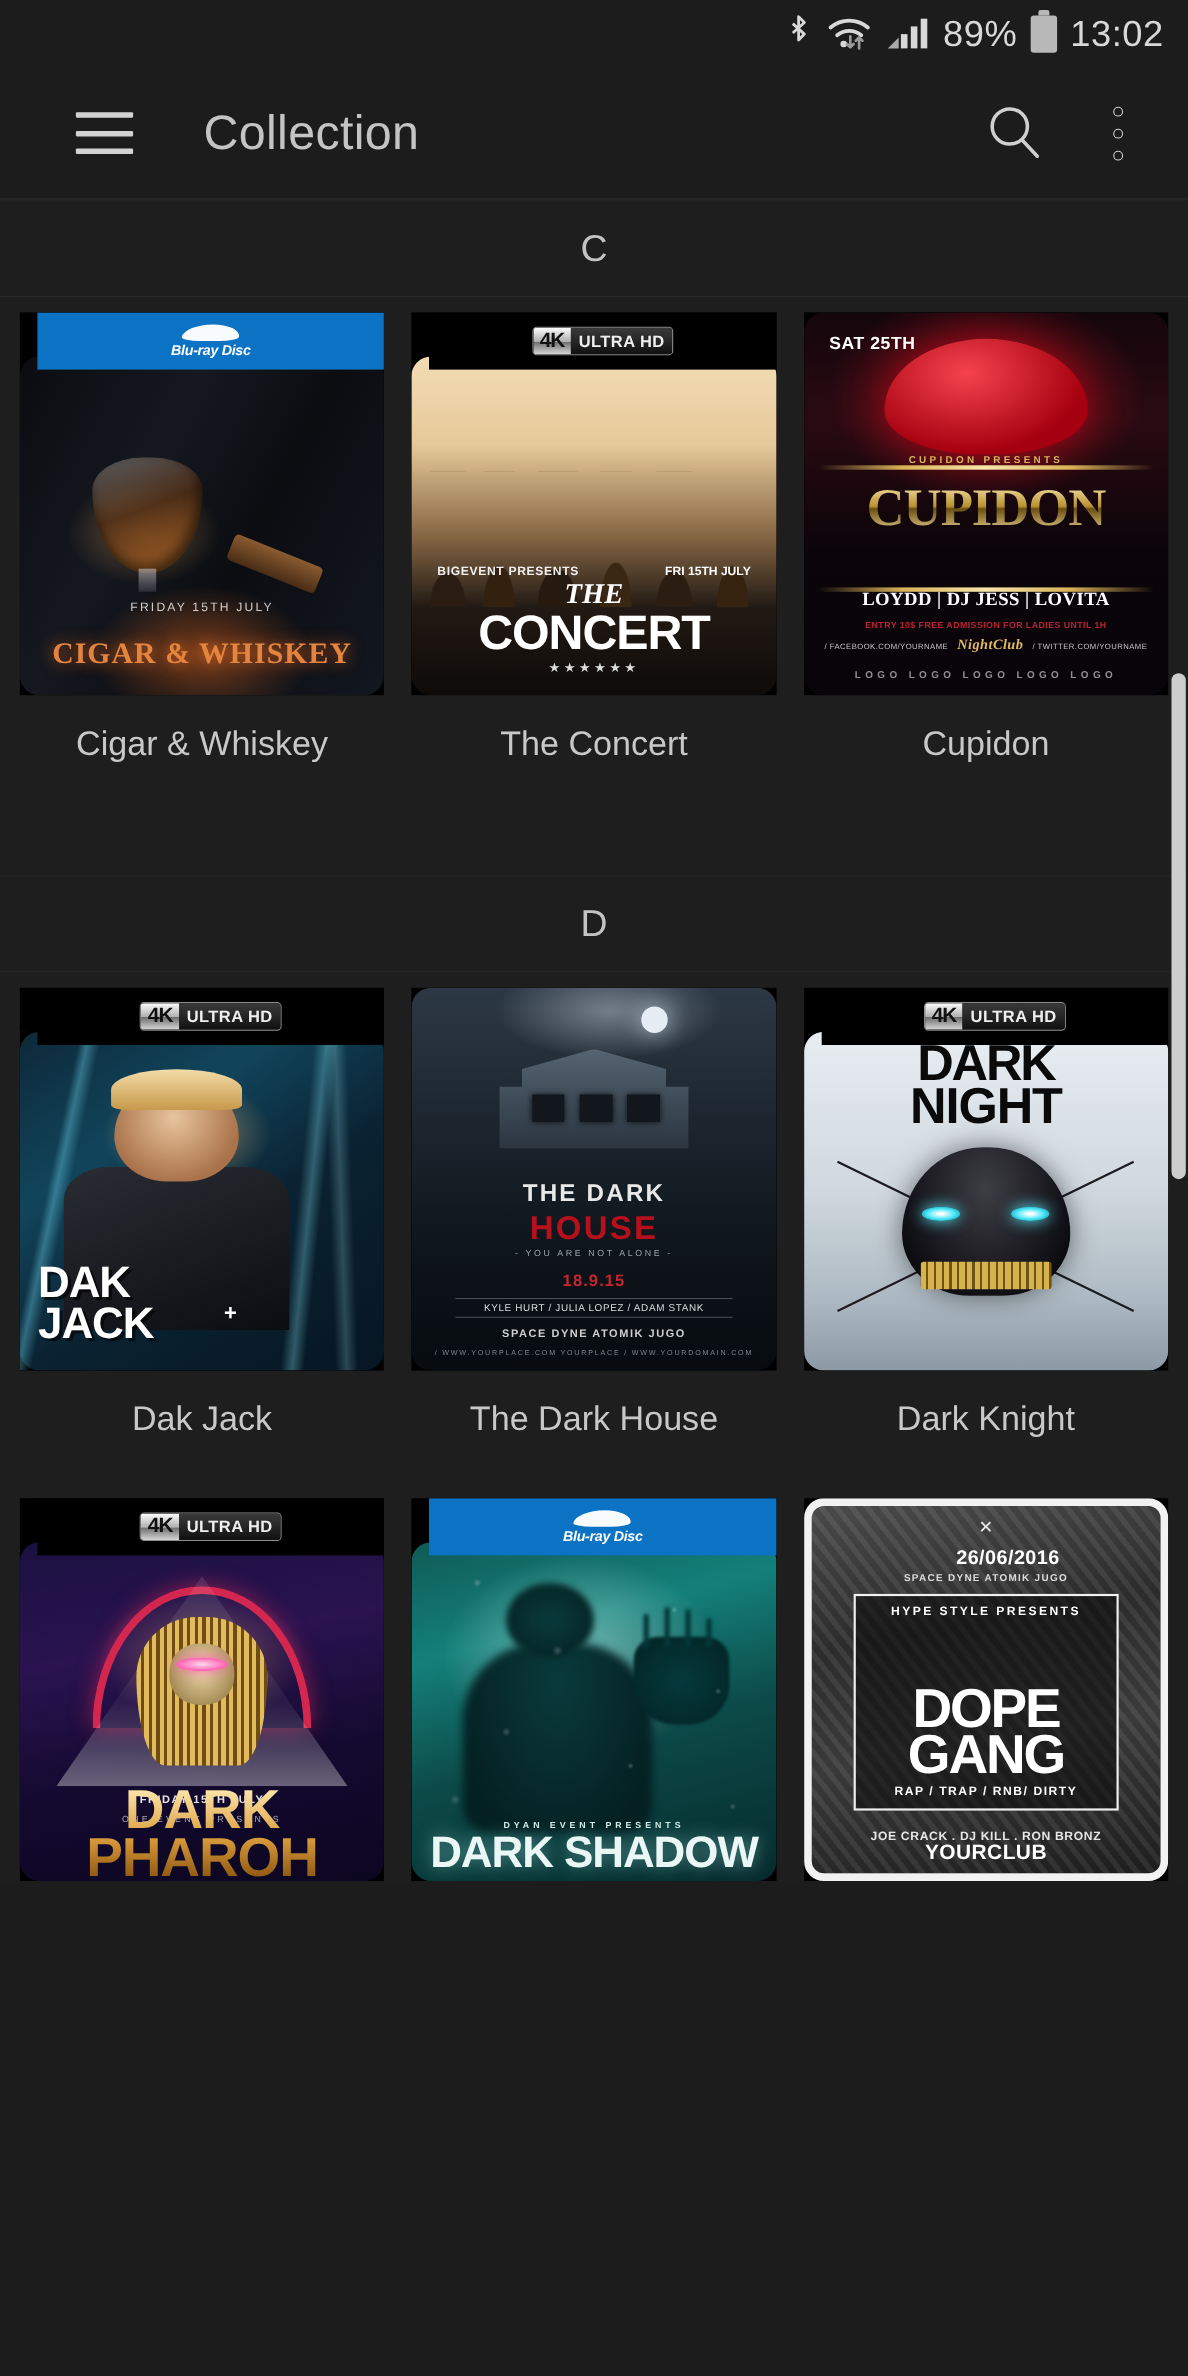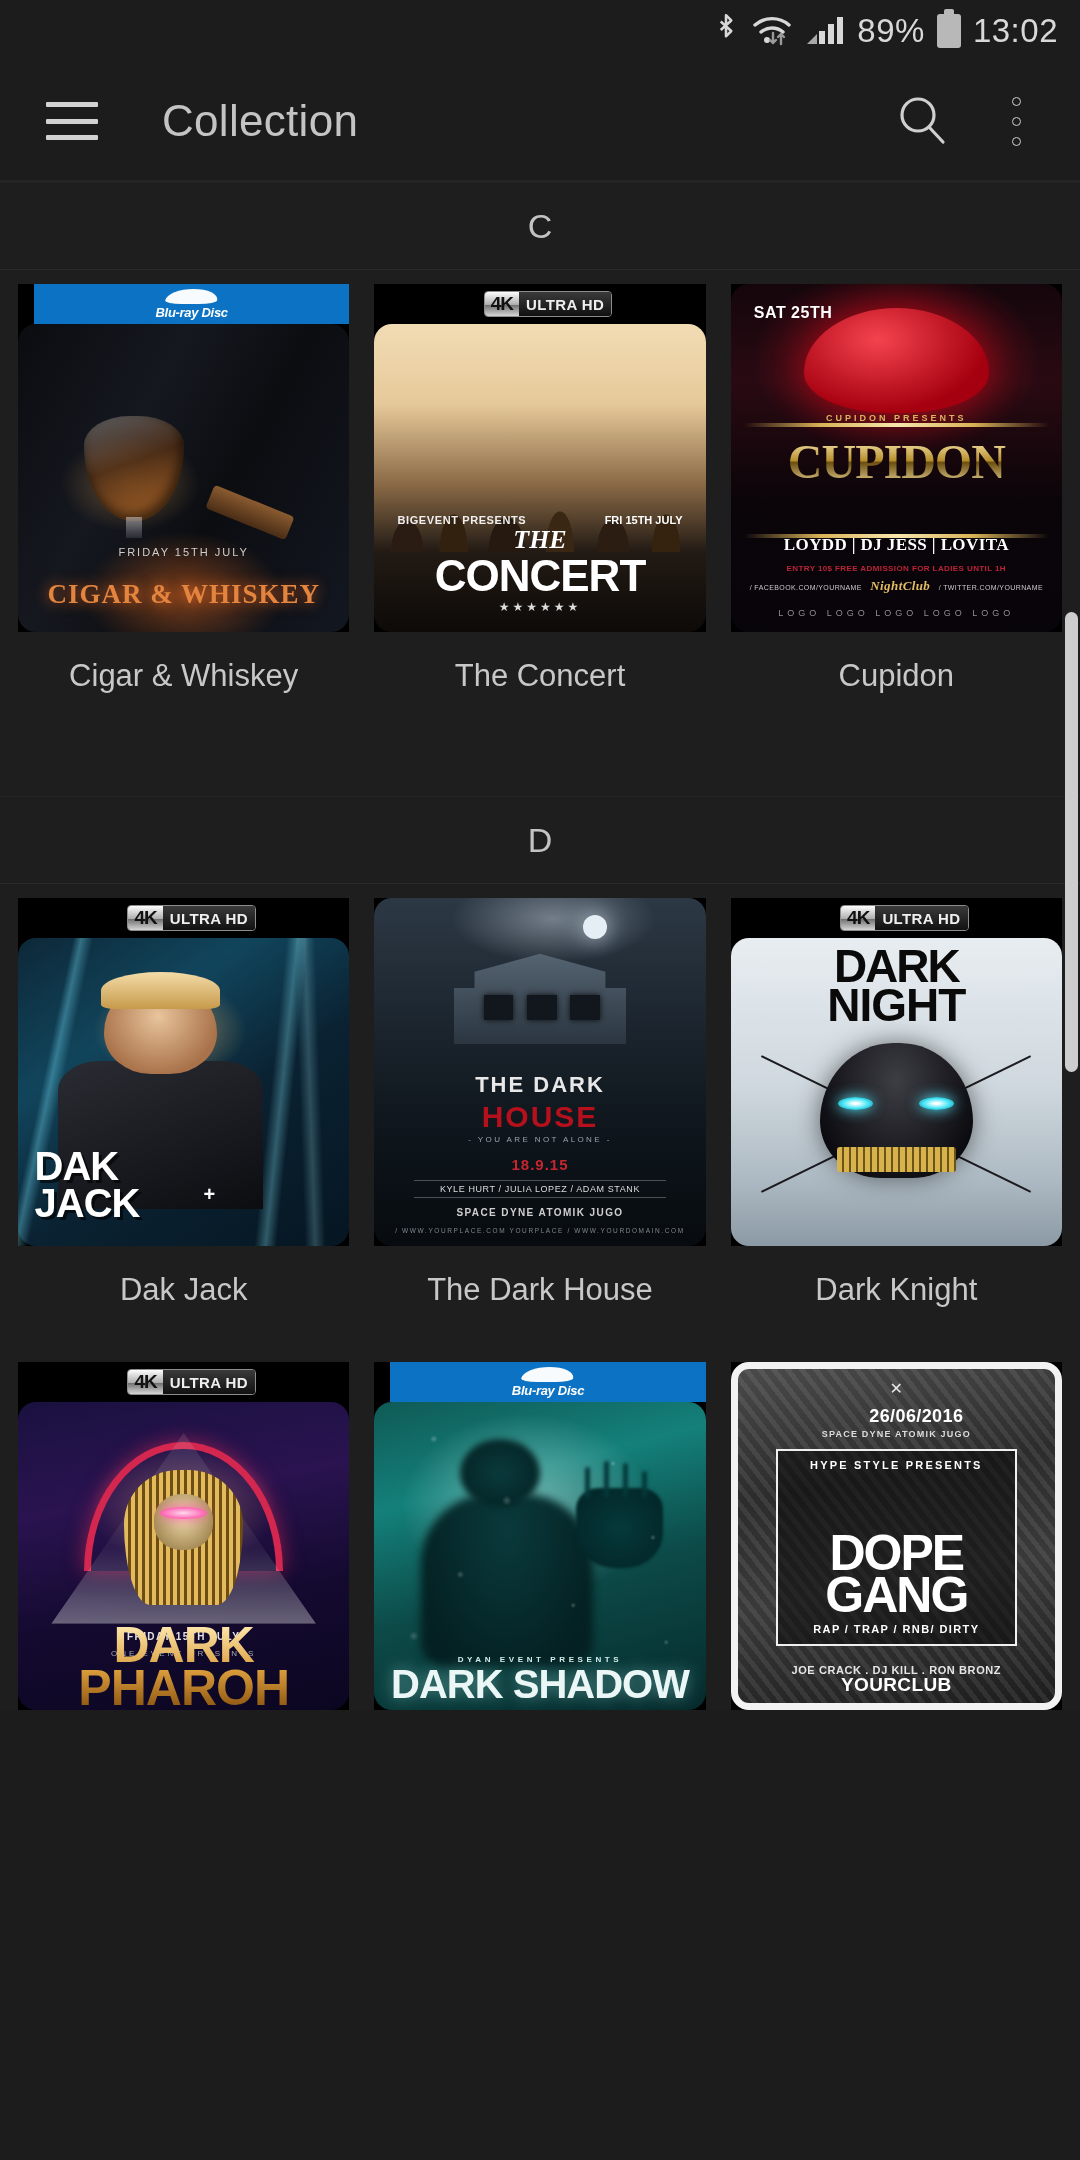--- a/index.html
+++ b/index.html
@@ -24,21 +24,21 @@
     position:relative;
   }
   .sb-batt:before{
     content:""; position:absolute; top:-5px; left:7px;
     width:10px; height:5px; border-radius:2px 2px 0 0; background:#b8b8b8;
   }
 
   
   .appbar{
     height:118px; display:flex; align-items:center;
-    padding:0 30px; background:#1c1c1c;
+    padding:0 30px; background:#1c1c1c;margin-left:23px;
   }
   .hamburger{
     width:52px; height:38px; display:flex; flex-direction:column;
     justify-content:space-between; margin-left:16px; cursor:pointer;
   }
   .hamburger span{ display:block; height:5px; background:#d2d2d2; border-radius:1px; }
   .appbar-title{
     font-size:44px; color:#c4c4c4; margin-left:64px;
     letter-spacing:.3px; white-space:nowrap;
   }
@@ -75,21 +75,21 @@
     width:100%; height:348px; overflow:hidden; position:relative;
     background:#000;
   }
   .cell-title{
     font-size:31px; color:#c8c8c8; margin-top:26px; margin-bottom:10px;
     text-align:center; white-space:nowrap;
   }
 
   
   .fmt-bar{
-    position:absolute; top:0; left:16px; right:0; height:40px;
+    position:absolute; top:0; left:16px; right:0; height:52px;
     display:flex; align-items:center; justify-content:center; z-index:5;
   }
   .fmt-bluray{ background:#0b72c4; }
   .fmt-uhd{ background:#000; }
   .bluray-logo{
     color:#fff; font-size:13px; font-weight:bold; font-style:italic;
     letter-spacing:-.3px; display:flex; flex-direction:column; align-items:center;
     line-height:1;
   }
   .bluray-swoosh{
@@ -230,21 +230,21 @@
   .cup-social{
     position:absolute; left:0; right:0; bottom:11%; text-align:center;
     color:#c9c9c9; font-size:7px; letter-spacing:.4px;
   }
   .cup-club{
     color:#e2bc63; font-style:italic; font-weight:bold; font-size:13px;
     font-family:"Liberation Serif", serif; padding:0 6px;
   }
   .cup-logos{
     position:absolute; left:0; right:0; bottom:4%; text-align:center;
-    color:#8f8f8f; font-size:9px; letter-spacing:4px; font-weight:normal;
+    color:#8f8f8f; font-size:9px; letter-spacing:4px; font-weight:bold;
   }
 
   
   .art-dak{
     background:
       radial-gradient(ellipse 34% 24% at 46% 30%, rgba(255,190,110,.55), transparent 68%),
       linear-gradient(145deg,#0d2838 0%,#11455c 30%,#0a2232 58%,#061622 100%);
   }
   .dak-streak{
     position:absolute; inset:0;

